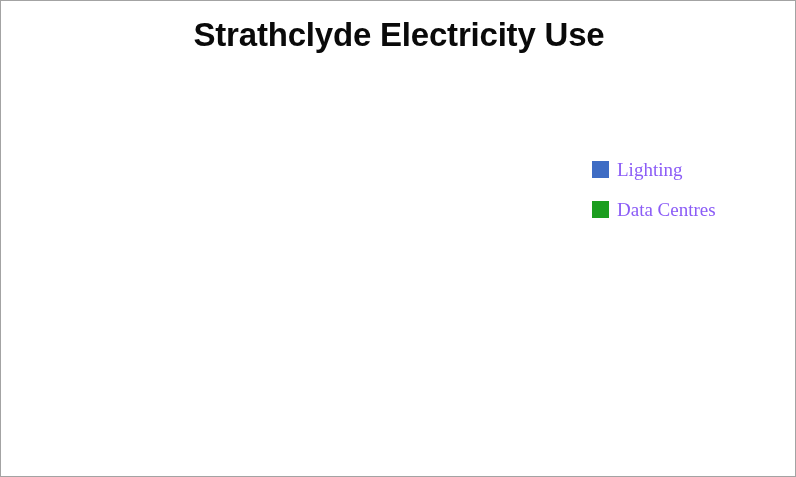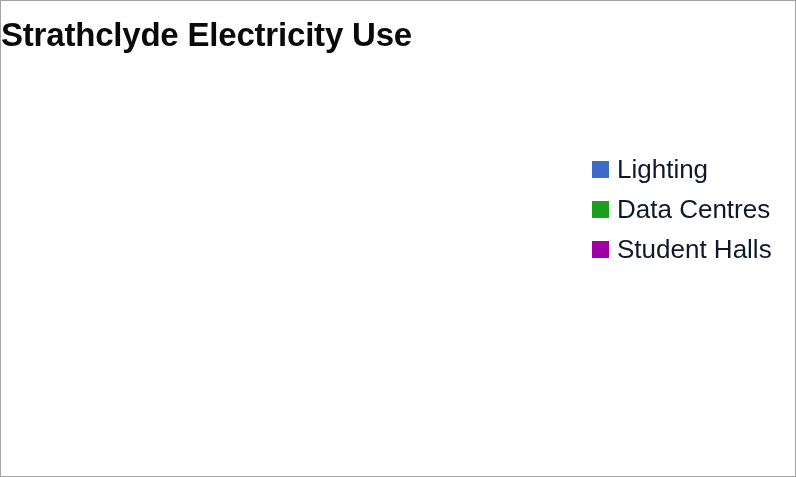--- a/index.html
+++ b/index.html
@@ -15,21 +15,21 @@
     background: #ffffff;
     border: 1px solid #a3a3a3;
     overflow: hidden;
     font-family: "Liberation Sans", sans-serif;
   }
   #chart-title {
     position: absolute;
     left: 0;
     top: 15px;
     width: 796px;
-    text-align: left;
+    text-align: center;
     font-family: "Liberation Sans", sans-serif;
     font-weight: bold;
     font-size: 33px;
     letter-spacing: -0.2px;
     color: #0a0a0a;
     white-space: nowrap;
   }
   #pie-area {
     position: absolute;
     left: 124px;
@@ -60,23 +60,23 @@
     align-items: center;
     height: 40px;
   }
   .legend-swatch {
     width: 17px;
     height: 17px;
     flex: 0 0 17px;
     margin-right: 8px;
   }
   .legend-label {
-    font-family: Liberation Sans, sans-serif;
-    font-size: 26px;
-    color: #0f172a;
+    font-family: Liberation Serif, serif;
+    font-size: 19px;
+    color: #8b5cf6;
     white-space: nowrap;
     line-height: 1;
   }
 </style>
 </head>
 <body>
 
 <div id="canvas">
 
   <div id="chart-title">Strathclyde Electricity Use</div>
@@ -84,19 +84,15 @@
 
   <div id="legend">
       <div class="legend-item">
         <span class="legend-swatch" style="background: rgb(62, 108, 196);"></span>
         <span class="legend-label">Lighting</span>
       </div>
       <div class="legend-item">
         <span class="legend-swatch" style="background: rgb(27, 158, 31);"></span>
         <span class="legend-label">Data Centres</span>
       </div>
-      <div class="legend-item">
-        <span class="legend-swatch" style="background: rgb(158, 0, 164);"></span>
-        <span class="legend-label">Student Halls</span>
-      </div>
     </div>
 
 </div>
 
 </body></html>

